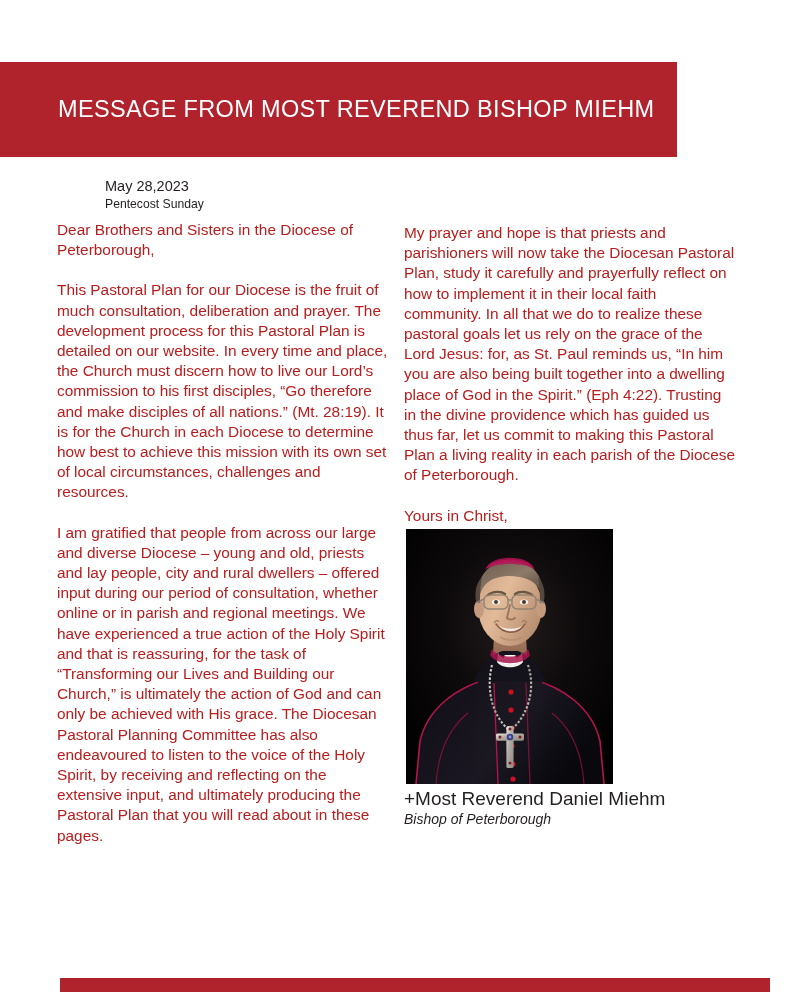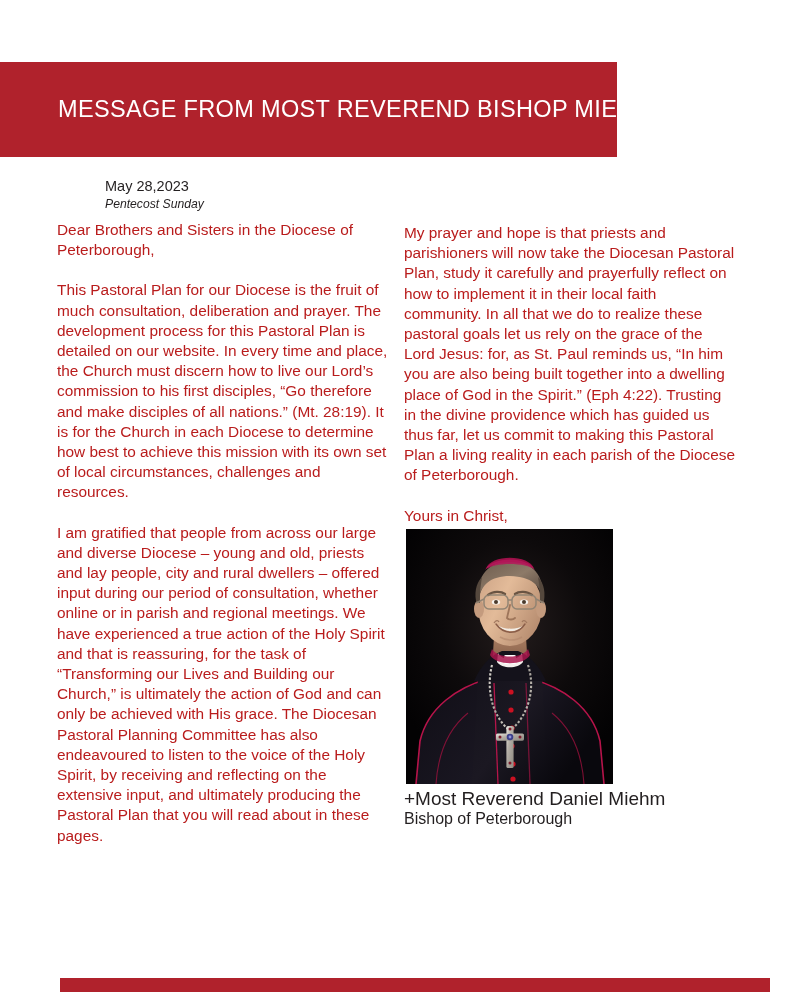--- a/index.html
+++ b/index.html
@@ -14,21 +14,21 @@
     color: #231f20;
     overflow: hidden;
     position: relative;
   }
 
   
   .header-banner {
     position: absolute;
     left: 0;
     top: 62px;
-    width: 617px;
+    width: 677px;
     height: 95px;
     background: #b0222c;
     display: flex;
     align-items: center;
   }
   .header-title {
     color: #ffffff;
     font-size: 23.5px;
     letter-spacing: 0.35px;
     font-weight: 400;
@@ -45,21 +45,20 @@
     width: 340px;
     margin-left: 48px;
   }
   .date-line {
     font-size: 14.5px;
     line-height: 1.32;
     color: #231f20;
   }
   .date-sub {
     font-size: 12.2px;
-    font-style: italic;
     line-height: 1.3;
     color: #231f20;
     margin-top: 1px;
   }
 
   
   .col {
     position: absolute;
     font-size: 15.4px;
     line-height: 20.2px;
@@ -104,22 +103,23 @@
     left: 404px;
     top: 789px;
     width: 340px;
   }
   .caption-name {
     font-size: 19px;
     line-height: 20px;
     color: #231f20;
   }
   .caption-role {
-    font-size: 16px;
+    font-size: 14px;
     line-height: 20px;
+    font-style: italic;
     color: #231f20;
   }
 
   
   .bottom-bar {
     position: absolute;
     left: 60px;
     top: 978px;
     width: 710px;
     height: 14px;

